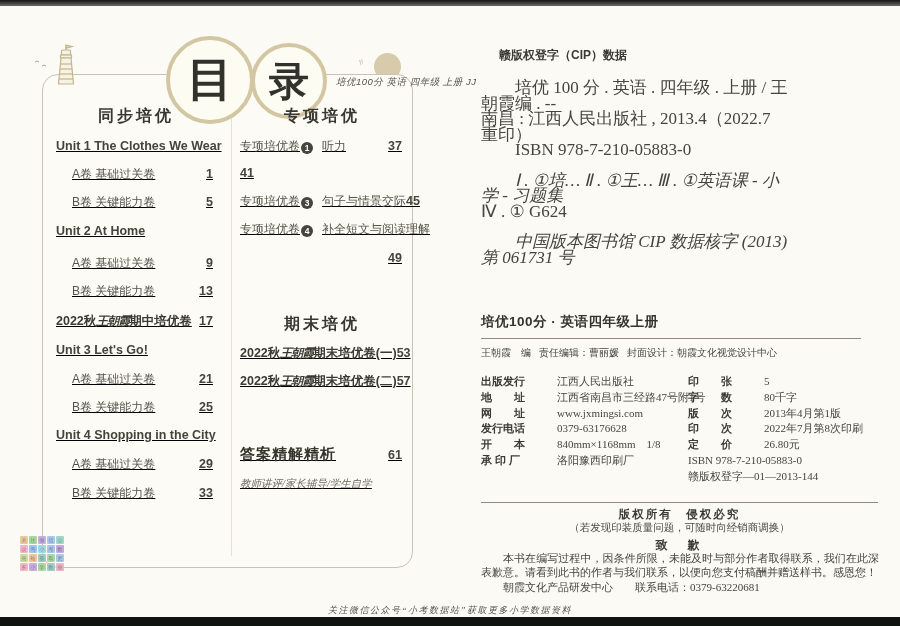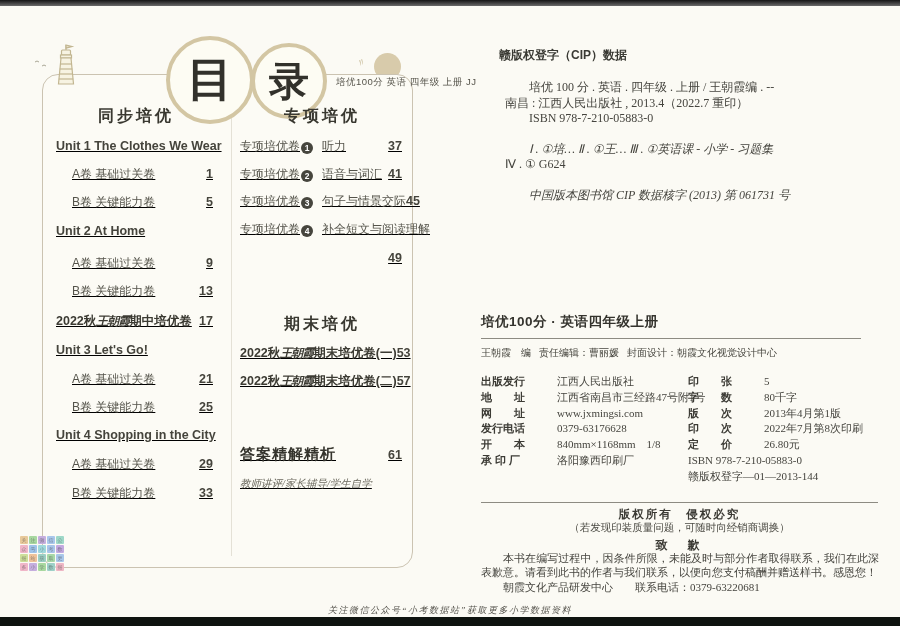--- a/index.html
+++ b/index.html
@@ -20,21 +20,21 @@
   .deco-halfcircle{position:absolute;left:374px;top:53px;width:27px;height:27px;
     border-radius:50%;background:#d8cbab;z-index:0;}
   .deco-ticks{position:absolute;left:356px;top:55px;z-index:0;color:#c9bd9b;
     font-size:11px;transform:rotate(-25deg);letter-spacing:1px;}
   .title-circle{position:absolute;border:4px solid #d3c6a3;background:#fdfcf3;
     border-radius:50%;display:flex;align-items:center;justify-content:center;
     color:#32312b;font-weight:700;z-index:3;}
   .circle-mu{left:166px;top:36px;width:80px;height:80px;font-size:46px;}
   .circle-lu{left:251px;top:43px;width:68px;height:68px;font-size:40px;}
   .edition-line{position:absolute;left:336px;top:76px;width:150px;z-index:3;
-    font-size:9.5px;color:#55534a;letter-spacing:0.5px;white-space:nowrap;}
+    font-size:9.5px;color:#55534a;letter-spacing:0.5px;white-space:nowrap;font-style:italic;}
   .lighthouse{position:absolute;left:48px;top:44px;z-index:3;}
   .birds{position:absolute;left:34px;top:56px;z-index:3;}
 
   .col-divider{position:absolute;left:231px;top:100px;height:456px;width:0;
     border-left:1px solid #e4e1d6;z-index:2;}
 
   .toc-header{position:absolute;z-index:3;text-align:center;
     font-size:16px;font-weight:700;color:#393830;letter-spacing:3px;}
   .hdr-sync{left:56px;top:106px;width:160px;}
   .hdr-special{left:240px;top:106px;width:164px;}
@@ -56,22 +56,22 @@
     font-weight:600;letter-spacing:-1px;}
   .row-answer{font-size:15px;font-weight:700;color:#35342d;letter-spacing:1px;}
   .row-note{font-family:"Liberation Serif",serif;font-style:italic;
     font-size:10.5px;color:#6b695e;}
   .topic{margin-left:6px;}
 
   
   .cip-header{position:absolute;left:499px;top:47px;font-size:12px;
     font-weight:700;color:#3a3a34;z-index:3;}
   .cip-block{position:absolute;left:481px;top:80px;width:310px;z-index:3;
-    font-family:"Liberation Serif",serif;font-size:12px;color:#45443e;
-    line-height:15.5px;margin-left:24px;}
+    font-family:"Liberation Serif",serif;font-size:17px;color:#45443e;
+    line-height:15.5px;}
   .cip-block .ind{text-indent:2em;}
   .gap-above{margin-top:15px;font-style:italic;}
 
   .book-title{position:absolute;left:481px;top:313px;font-size:13.5px;
     font-weight:700;color:#34332d;z-index:3;letter-spacing:0.5px;}
   .rule{position:absolute;height:1px;background:#8d8b82;z-index:3;}
   .rule1{left:481px;top:338px;width:380px;}
   .rule2{left:481px;top:502px;width:397px;}
   .credits{position:absolute;left:481px;top:346px;z-index:3;display:flex;
     gap:8px;font-size:10px;color:#46453e;white-space:nowrap;}
@@ -199,21 +199,20 @@
   <span class="pagenum">33</span>
 </div>
 
 <div class="toc-header hdr-special">专项培优</div>
 
 <div class="trow spec-row" style="top:138px">
   <span class="row-badge"><span>专项培优卷</span><span class="badge">1</span><span class="topic">听力</span></span>
   <span class="pagenum">37</span>
 </div>
 <div class="trow spec-row" style="top:166px">
-  <span class="row-badge"><span>专项培优卷</span><span class="badge">2</span><span class="topic">语音与词汇</span></span>
   <span class="pagenum">41</span>
 </div>
 <div class="trow spec-row" style="top:193px">
   <span class="row-badge"><span>专项培优卷</span><span class="badge">3</span><span class="topic">句子与情景交际</span></span>
   <span class="pagenum">45</span>
 </div>
 <div class="trow spec-row" style="top:221px">
   <span class="row-badge"><span>专项培优卷</span><span class="badge">4</span><span class="topic">补全短文与阅读理解</span></span>
 </div>
 <div class="trow spec-row" style="top:251px">

